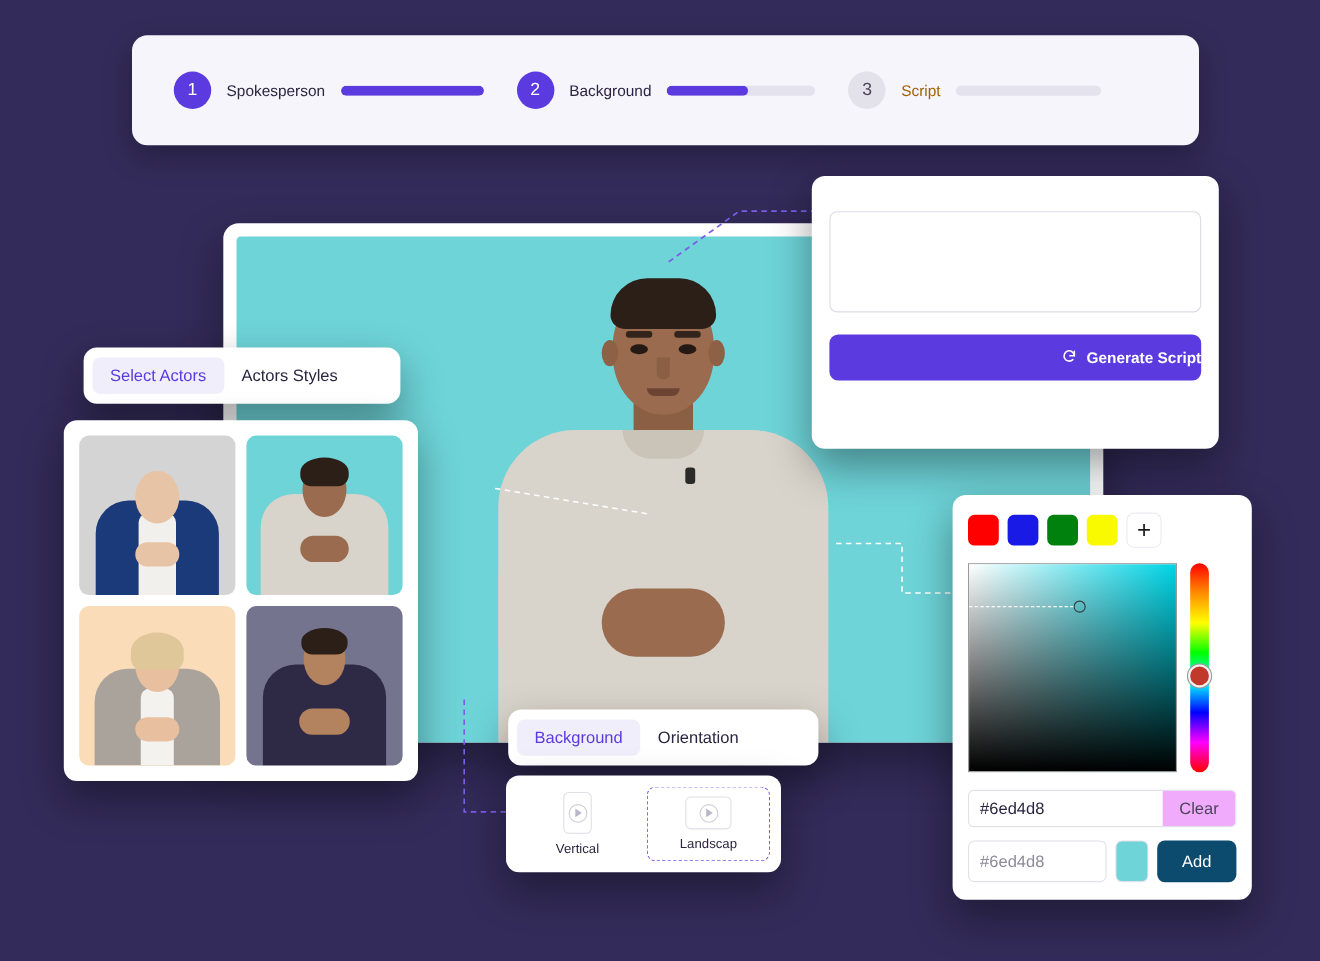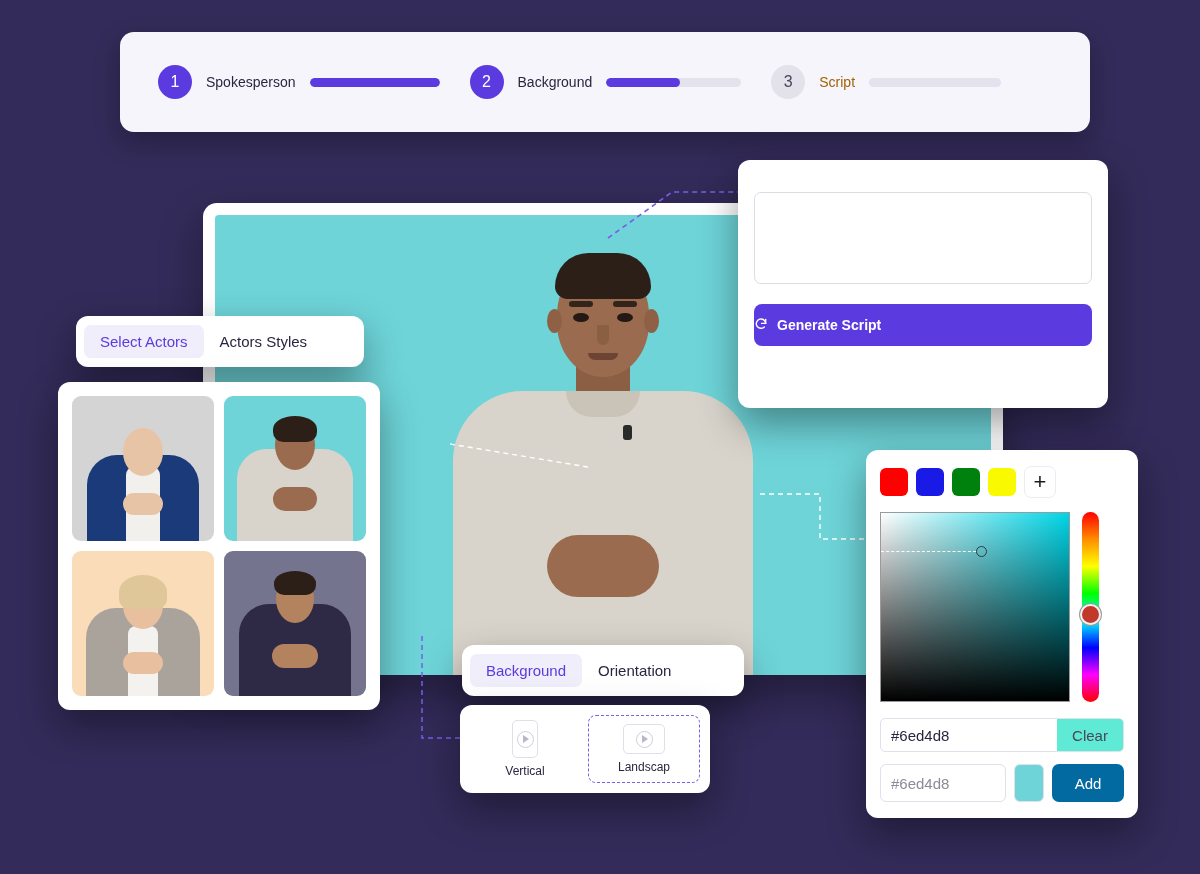--- a/index.html
+++ b/index.html
@@ -85,21 +85,21 @@
 
   
   .script-panel { left: 738px; top: 160px; width: 370px; height: 248px; padding: 18px 16px; z-index: 7; }
   .script-title { font-size: 16px; color: #2b2540; }
   .script-sub { font-size: 14px; color: #3d3752; margin-top: 16px; }
   .script-box { margin-top: 14px; height: 92px; border: 1px solid #dddbe4; border-radius: 7px; background: #fff; }
   .btn-generate {
     margin-top: 20px; width: 100%; height: 42px; border-radius: 8px;
     background: #5b3ae0; color: #fff; border: none;
     font-size: 14px; font-weight: bold;
-    display: flex; align-items: center; justify-content: flex-start; gap: 9px;
+    display: flex; align-items: center; justify-content: flex-end; gap: 9px;
     cursor: pointer;
   }
 
   
   .actors-tabs {
     left: 76px; top: 316px; width: 288px; height: 51px;
     display: flex; align-items: center; padding: 0 8px; z-index: 5;
   }
   .tab {
     font-size: 15px; padding: 8px 16px; border-radius: 7px;
@@ -152,25 +152,25 @@
     width: 17px; height: 190px; border-radius: 9px; position: relative;
     background: linear-gradient(to bottom,#ff0000,#ff8c00,#ffff00,#00ff00,#00ffff,#0000ff,#ff00ff,#ff0000);
   }
   .hue-handle {
     position: absolute; left: -2px; top: 92px; width: 21px; height: 21px;
     border-radius: 50%; background: #c0392b; border: 2px solid #f2f2f2;
     box-shadow: 0 0 0 1px #9a9a9a;
   }
   .hex-row { display: flex; margin-top: 16px; height: 34px; border: 1px solid #e2e0ea; border-radius: 5px; overflow: hidden; }
   .hex-val { flex: 1; display: flex; align-items: center; padding: 0 10px; font-size: 15px; color: #2b2540; }
-  .hex-clear { width: 66px; background: #5eead4; display: flex; align-items: center; justify-content: center; font-size: 15px; color: #4a4559; cursor: pointer; }
+  .hex-clear { width: 66px; background: #f0abfc; display: flex; align-items: center; justify-content: center; font-size: 15px; color: #4a4559; cursor: pointer; }
   .add-row { display: flex; gap: 8px; margin-top: 12px; height: 38px; }
   .add-input { flex: 1; border: 1px solid #e2e0ea; border-radius: 6px; display: flex; align-items: center; padding: 0 10px; font-size: 15px; color: #8d8a9a; }
   .add-preview { width: 30px; border-radius: 6px; border: 1px solid #e2e0ea; }
-  .btn-add { width: 72px; border-radius: 7px; background: #0369a1; color: #fff; border: none; font-size: 15px; cursor: pointer; }
+  .btn-add { width: 72px; border-radius: 7px; background: #0c4a6e; color: #fff; border: none; font-size: 15px; cursor: pointer; }
 
   
   .conn { position: absolute; z-index: 4; pointer-events: none; }
   .dot { width: 11px; height: 11px; border-radius: 50%; border: 1.5px solid #fff; position: absolute; background: transparent; }
   .dot.purple { border-color: #7d5ce8; }
 </style>
 </head>
 <body>
 
 <div class="stage">

